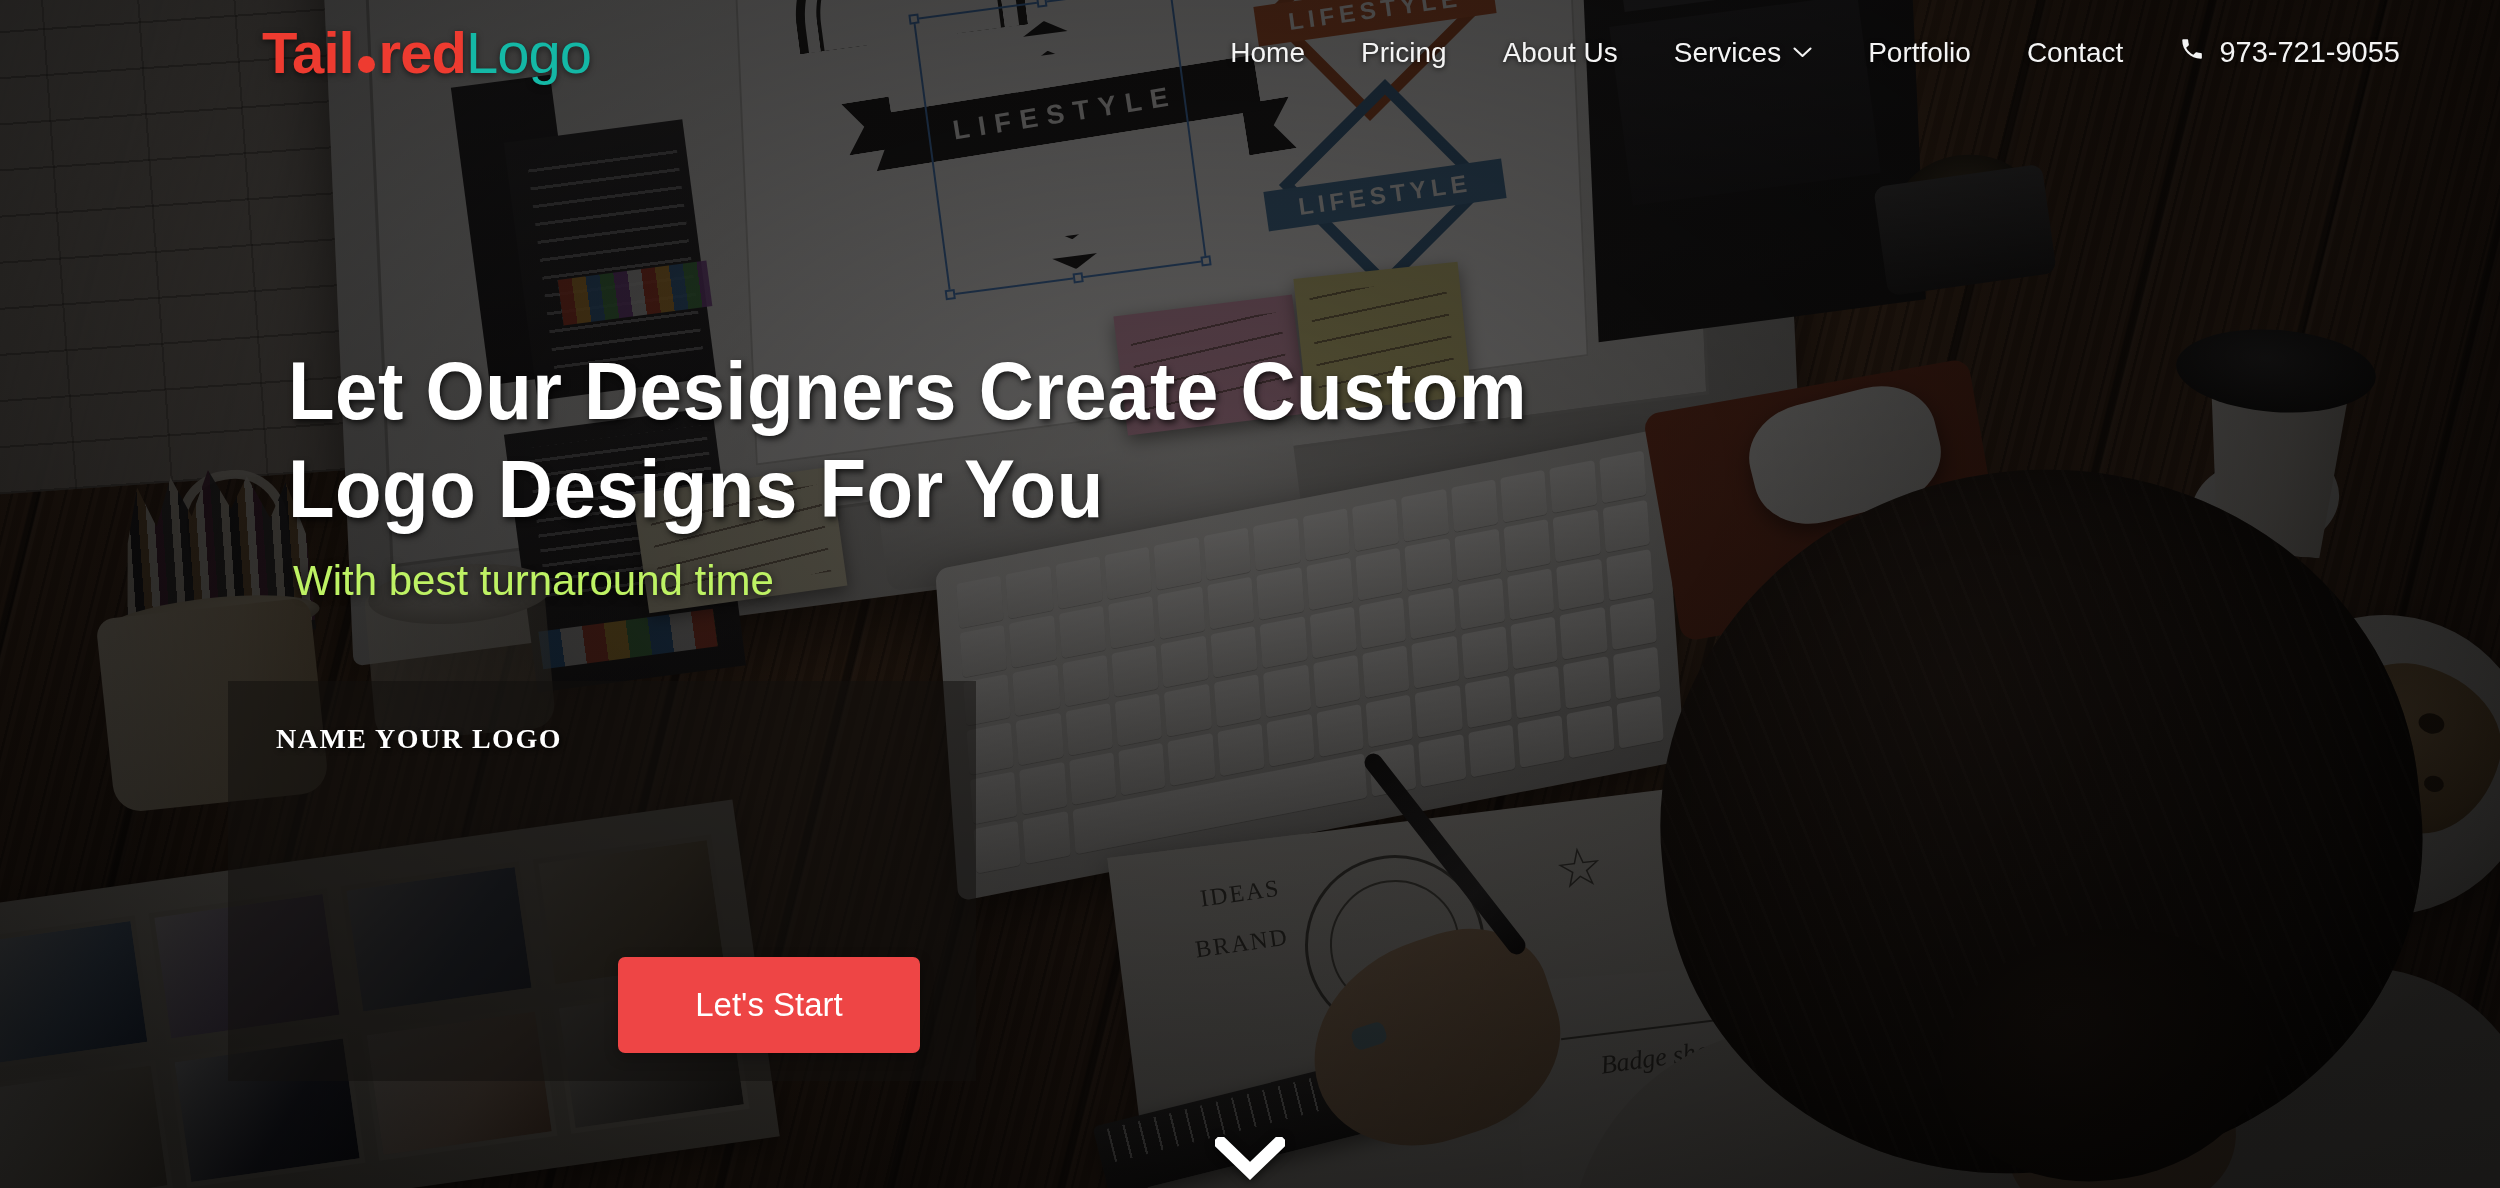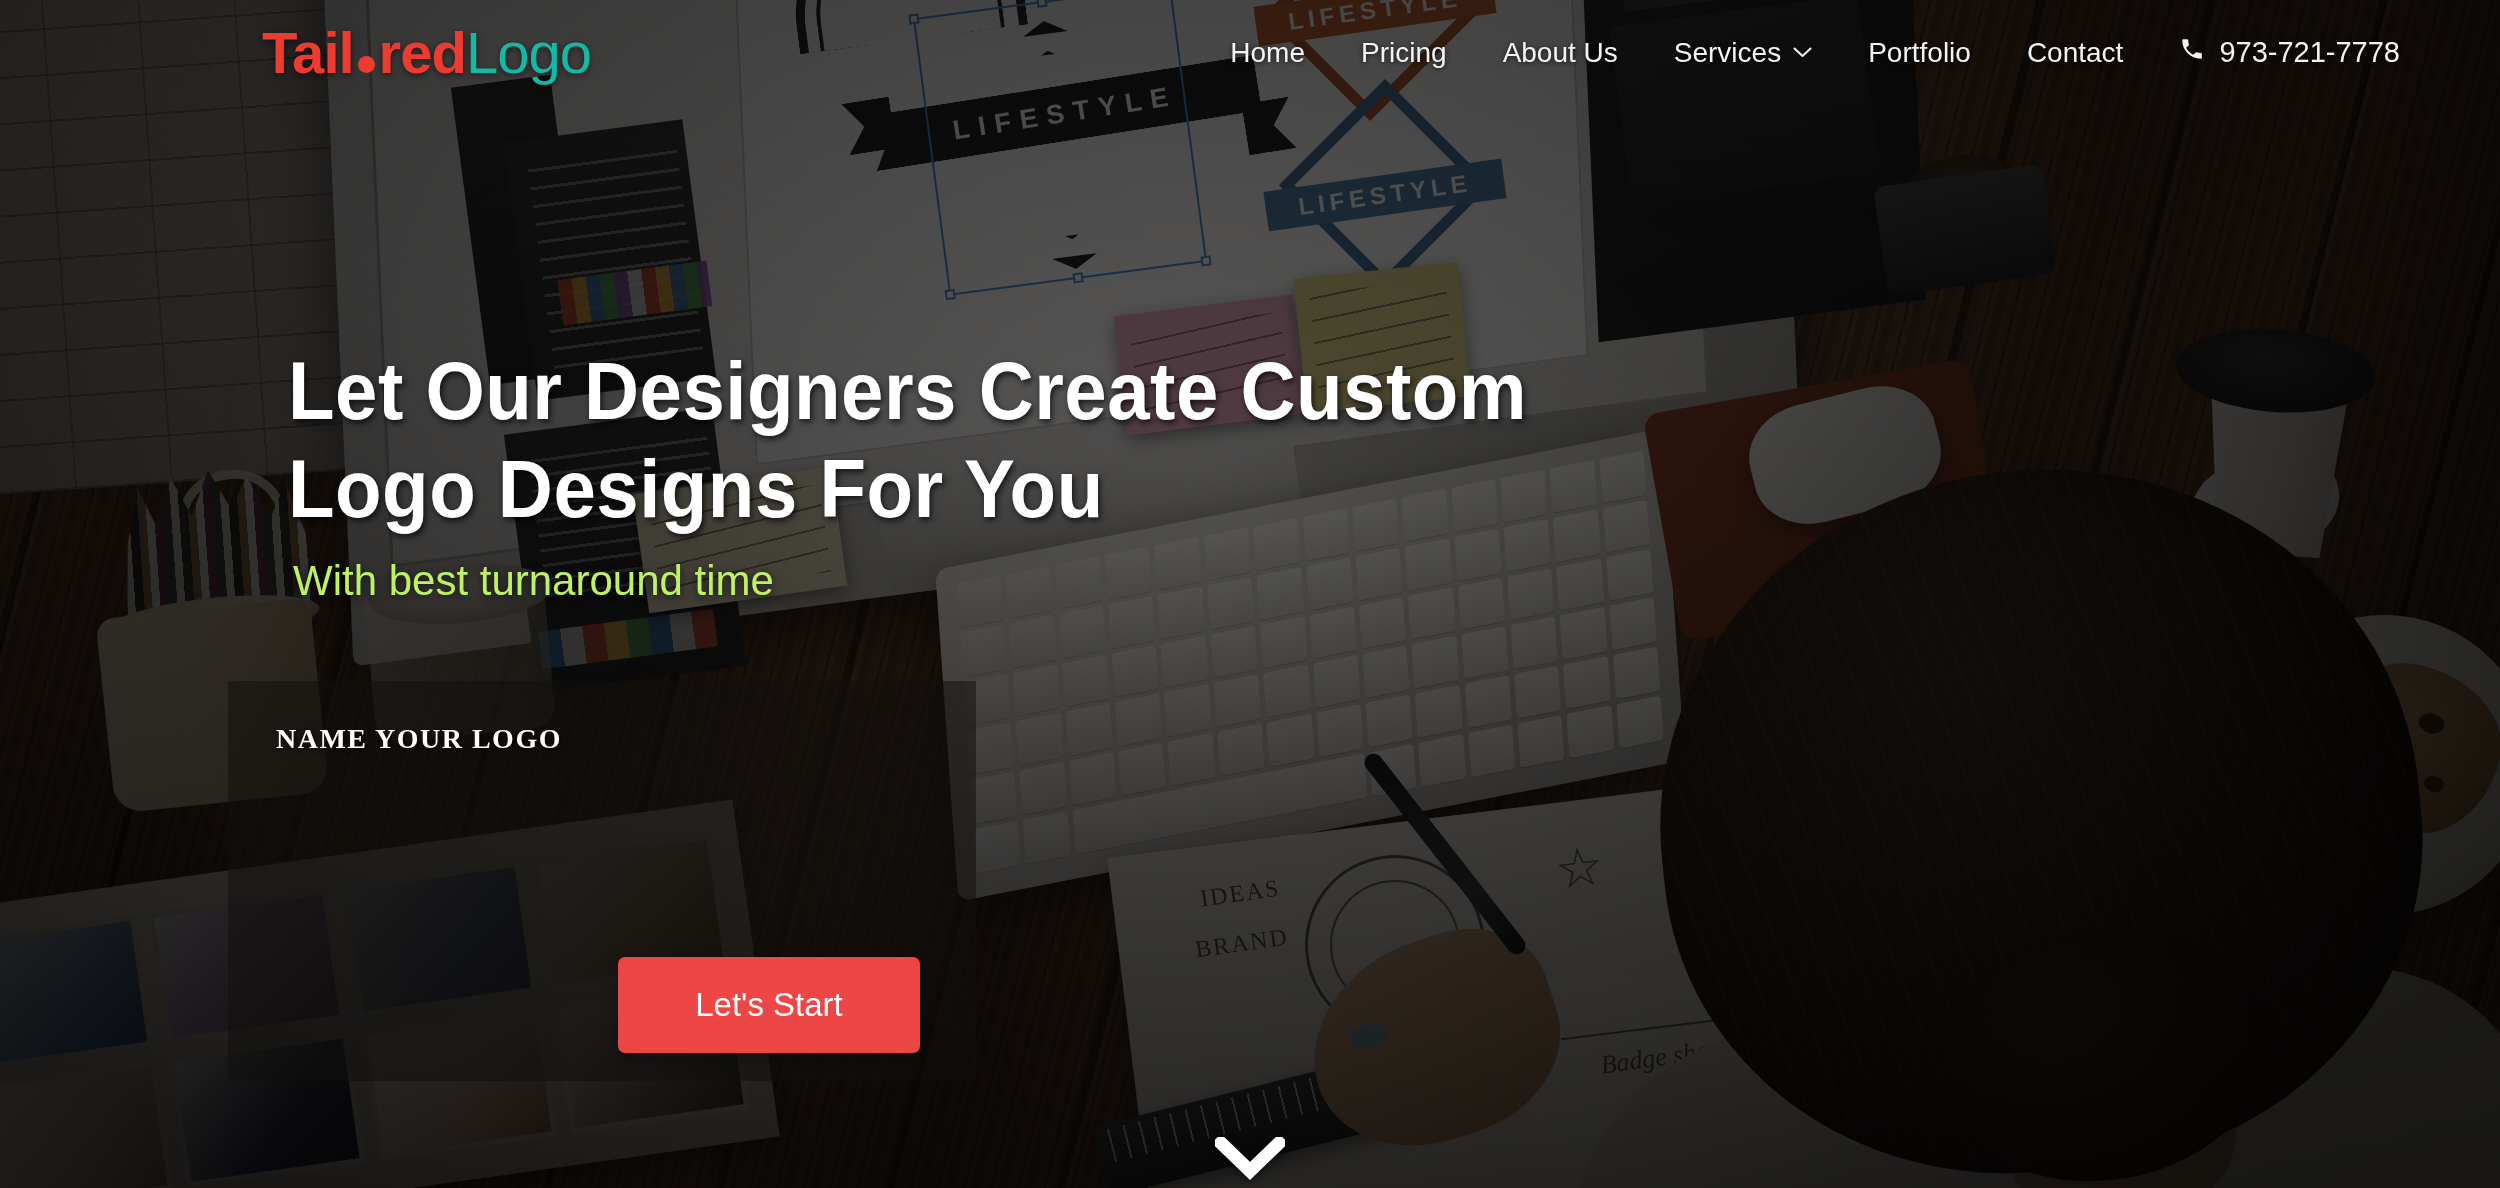--- a/index.html
+++ b/index.html
@@ -884,21 +884,21 @@
       <div class="nav-item">
         <span>Contact</span>
       </div>
 
       <div class="phone">
         <span>
           <svg width="26" height="26" viewBox="0 0 24 24" fill="#f4f4f4">
             <path d="M6.6 10.8c1.4 2.8 3.8 5.1 6.6 6.6l2.2-2.2c.3-.3.7-.4 1-.2 1.2.4 2.4.6 3.7.6.6 0 1 .4 1 1V20c0 .6-.4 1-1 1C10.6 21 3 13.4 3 4c0-.6.4-1 1-1h3.5c.6 0 1 .4 1 1 0 1.3.2 2.5.6 3.7.1.3 0 .7-.2 1l-2.3 2.1z"></path>
           </svg>
         </span>
-        <span>973-721-7778</span>
+        <span>973-721-9055</span>
       </div>
 
     </nav>
   </div>
 
   <div class="hero-content">
 
     <div class="headline">
       <div>Let Our Designers Create Custom</div>
       <div>Logo Designs For You</div>

